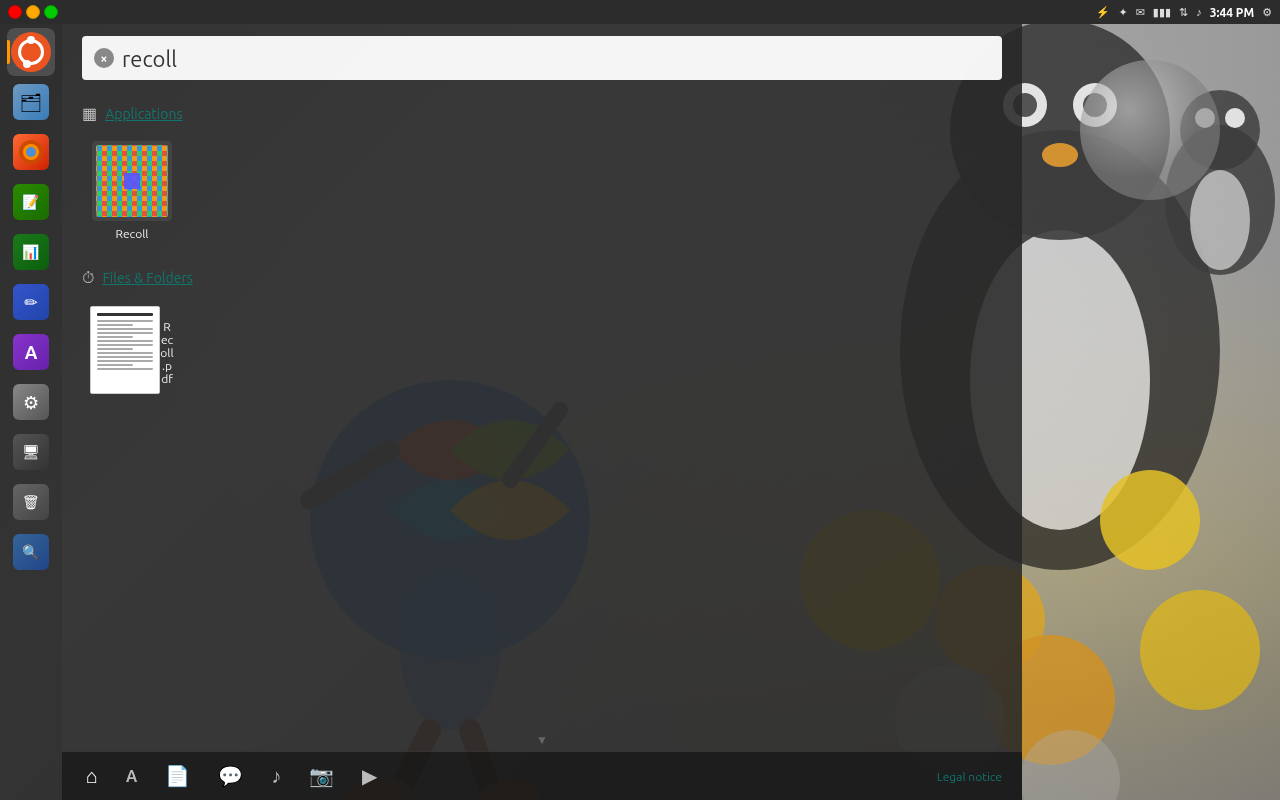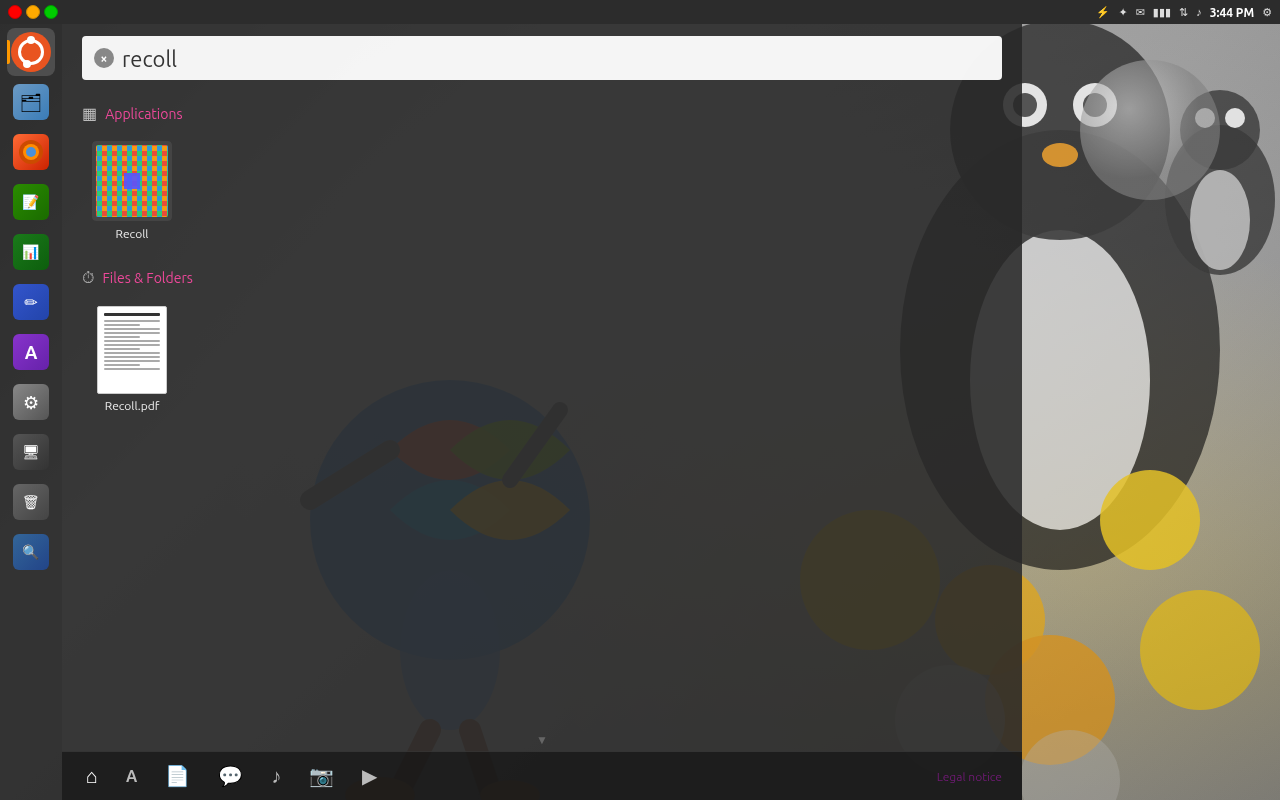--- a/index.html
+++ b/index.html
@@ -196,23 +196,24 @@
       display: flex;
       align-items: center;
       gap: 8px;
       margin: 16px 0 10px 0;
     }
     .section-icon {
       color: #bbb;
       font-size: 16px;
     }
     .section-title {
-      color: #ec4899;
+      color: #0f766e;
       font-size: 14px;
       font-weight: normal;
+      text-decoration: underline;
     }
 
     
     .result-grid {
       display: flex;
       gap: 8px;
       flex-wrap: wrap;
     }
 
     
@@ -239,21 +240,21 @@
     .result-item-label {
       color: #eee;
       font-size: 12px;
       text-align: center;
       word-break: break-word;
     }
 
     
     .file-result-item {
       display: flex;
-      flex-direction: column;
+      flex-direction: row;
       align-items: center;
       width: 100px;
       padding: 8px;
       border-radius: 4px;
       cursor: pointer;
     }
     .file-icon {
       width: 80px;
       height: 90px;
       margin-bottom: 4px;
@@ -326,21 +327,21 @@
     .filter-icon {
       color: #bbb;
       font-size: 20px;
       cursor: pointer;
       padding: 4px;
       border-radius: 4px;
     }
     .filter-icon.active { color: #fff; }
     .legal-notice {
       margin-left: auto;
-      color: #701a75;
+      color: #0f766e;
       font-size: 12px;
       cursor: pointer;
     }
 
     
     .di-files { background: linear-gradient(135deg, #6b9ac4, #3a7cb8); }
     .di-firefox { background: linear-gradient(135deg, #ff6b35, #cc2200); }
     .di-libre { background: linear-gradient(135deg, #2a8c00, #1a6b00); }
     .di-sheet { background: linear-gradient(135deg, #1a7a1a, #0d5e0d); }
     .di-writer { background: linear-gradient(135deg, #3355cc, #2244aa); }

